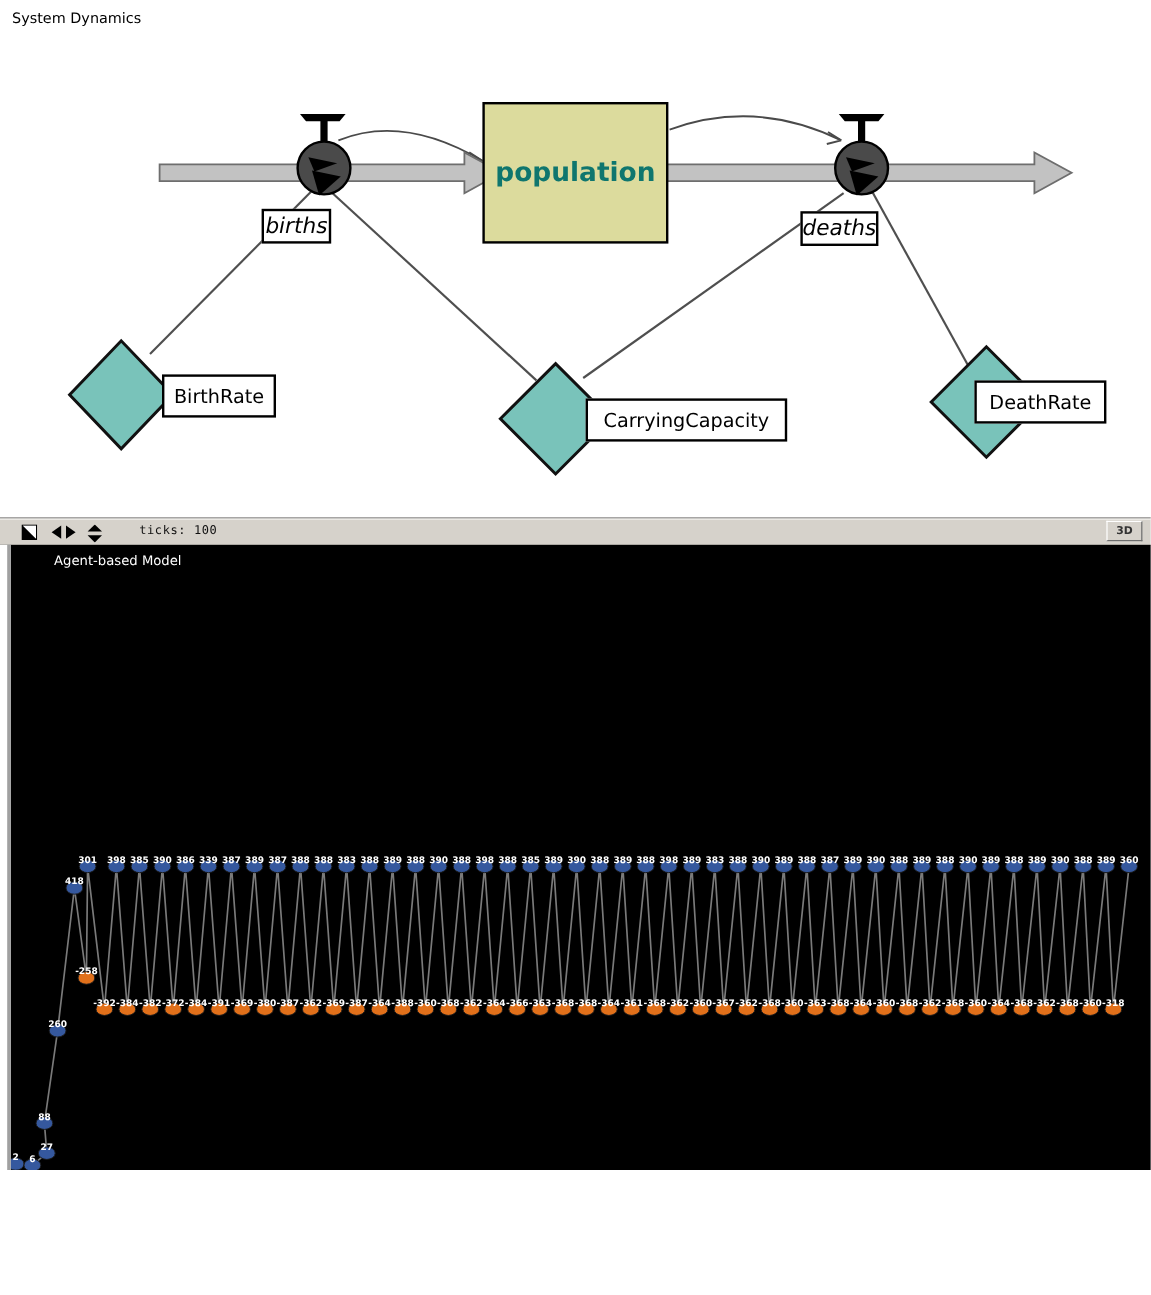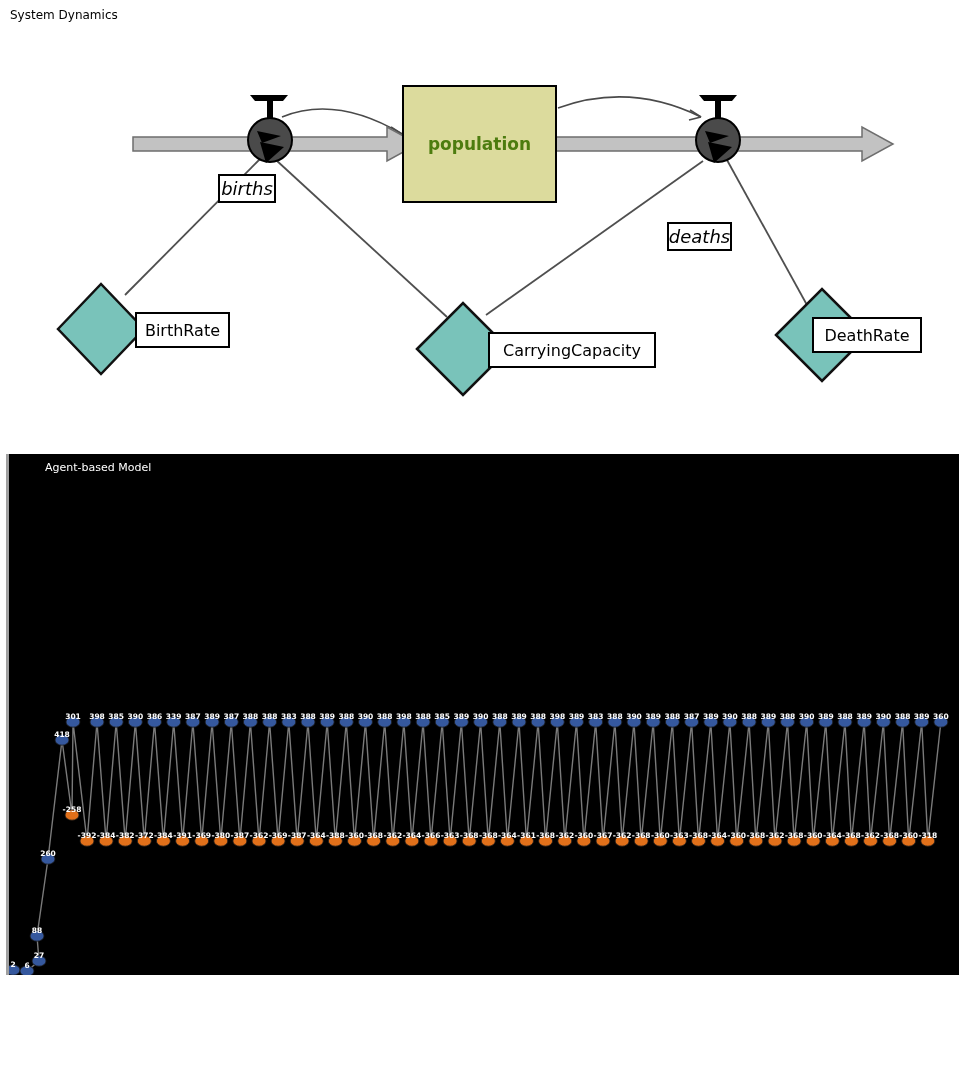--- a/index.html
+++ b/index.html
@@ -7,21 +7,21 @@
          font-family:"DejaVu Sans",sans-serif;padding-left:12px;}
   .abs{position:absolute;}
   #sd-title{left:10px;top:8px;font-size:12px;color:#000;}
   svg{display:block;}
   
   .labelbox{position:absolute;background:#fff;border:2px solid #000;display:flex;
             align-items:center;justify-content:center;color:#000;}
   .flowlabel{font-style:italic;font-size:18px;}
   .varlabel{font-size:16px;margin-left:48px;}
   #stock-text{position:absolute;display:flex;align-items:center;justify-content:center;
-              font-weight:bold;font-size:17px;color:#4d7c0f;}
+              font-weight:bold;font-size:22px;color:#0f766e;}
   
   #view-widget{position:absolute;left:0;top:431px;width:959px;height:544px;}
   #view-toolbar{position:absolute;left:0;top:0;width:959px;height:23px;background:#d6d2cb;
                 border-top:1px solid #9a9a9a;box-shadow:inset 0 1px 0 #ffffff;}
   .tb-icon{position:absolute;top:5px;}
   #ticks-text{position:absolute;left:116px;top:5px;font-size:10px;color:#111;
               font-family:"DejaVu Sans Mono",monospace;letter-spacing:0.5px;}
   #btn-3d{position:absolute;right:7px;top:2px;height:15px;padding:0 7px;background:#d6d2cb;
           border:1px solid;border-color:#ffffff #6d6d6d #6d6d6d #ffffff;
           font-size:9px;font-weight:bold;color:#333;display:flex;align-items:center;}
@@ -75,26 +75,42 @@
       <polygon points="708,142 732,147 714,163" fill="#000"></polygon>
     </g>
 
     <polygon points="58,329 101,284 144,329 101,374" fill="#79c3ba" stroke="#111" stroke-width="2.5"></polygon>
     <polygon points="417,349 463,303 509,349 463,395" fill="#79c3ba" stroke="#111" stroke-width="2.5"></polygon>
     <polygon points="776,335 822,289 868,335 822,381" fill="#79c3ba" stroke="#111" stroke-width="2.5"></polygon>
   </svg>
 
   <div id="stock-text" style="left:403px;top:86px;width:153px;height:116px;">population</div>
   <div class="labelbox flowlabel" style="left:218px;top:174px;width:54px;height:25px;">births</div>
-  <div class="labelbox flowlabel" style="left:667px;top:176px;width:61px;height:25px;margin-top:46px;">deaths</div>
+  <div class="labelbox flowlabel" style="left:667px;top:176px;width:61px;height:25px;">deaths</div>
   <div class="labelbox varlabel" style="left:87px;top:312px;width:91px;height:32px;">BirthRate</div>
   <div class="labelbox varlabel" style="left:440px;top:332px;width:164px;height:32px;">CarryingCapacity</div>
   <div class="labelbox varlabel" style="left:764px;top:317px;width:106px;height:32px;">DeathRate</div>
 
   <div id="view-widget">
+    <div id="view-toolbar">
+      <svg class="tb-icon" style="left:18px" width="13" height="13" viewBox="0 0 13 13">
+        <rect x="0.5" y="0.5" width="12" height="12" fill="#fff" stroke="#000"></rect>
+        <polygon points="0,0 0,13 13,13" fill="#000"></polygon>
+      </svg>
+      <svg class="tb-icon" style="left:42px" width="22" height="13" viewBox="0 0 22 13">
+        <polygon points="9,1 9,12 1,6.5" fill="#000"></polygon>
+        <polygon points="13,1 13,12 21,6.5" fill="#000"></polygon>
+      </svg>
+      <svg class="tb-icon" style="left:72px" width="14" height="15" viewBox="0 0 14 15">
+        <polygon points="1,6 13,6 7,0" fill="#000"></polygon>
+        <polygon points="1,9 13,9 7,15" fill="#000"></polygon>
+      </svg>
+      <div id="ticks-text">ticks: 100</div>
+      <div id="btn-3d">3D</div>
+    </div>
 
     <div id="world">
       <svg id="net" width="959" height="521" viewBox="0 0 959 521">
           <path d="M13.0 516 L27.0 517 L39.0 507 L37.0 482 L48.0 405 L62.0 286 L72.0 361 L73.0 268 L87.0 387 L97.0 268 L106.1 387 L116.2 268 L125.2 387 L135.4 268 L144.3 387 L154.5 268 L163.4 387 L173.7 268 L182.6 387 L192.9 268 L201.7 387 L212.1 268 L220.8 387 L231.3 268 L239.9 387 L250.4 268 L259.0 387 L269.6 268 L278.1 387 L288.8 268 L297.2 387 L308.0 268 L316.3 387 L327.2 268 L335.4 387 L346.3 268 L354.5 387 L365.5 268 L373.6 387 L384.7 268 L392.8 387 L403.9 268 L411.9 387 L423.1 268 L431.0 387 L442.2 268 L450.1 387 L461.4 268 L469.2 387 L480.6 268 L488.3 387 L499.8 268 L507.4 387 L519.0 268 L526.5 387 L538.1 268 L545.6 387 L557.3 268 L564.8 387 L576.5 268 L583.9 387 L595.7 268 L603.0 387 L614.9 268 L622.1 387 L634.0 268 L641.2 387 L653.2 268 L660.3 387 L672.4 268 L679.4 387 L691.6 268 L698.5 387 L710.8 268 L717.6 387 L729.9 268 L736.7 387 L749.1 268 L755.9 387 L768.3 268 L775.0 387 L787.5 268 L794.1 387 L806.7 268 L813.2 387 L825.8 268 L832.3 387 L845.0 268 L851.4 387 L864.2 268 L870.5 387 L883.4 268 L889.6 387 L902.6 268 L908.7 387 L921.7 268 L927.8 387 L940.9 268 " fill="none" stroke="#7a7a7a" stroke-width="1.4"></path>
           <ellipse cx="13.0" cy="516" rx="7" ry="5.2" fill="#35589e" stroke="#1a1a1a" stroke-width="0.8"></ellipse>
           <ellipse cx="27.0" cy="517" rx="7" ry="5.2" fill="#35589e" stroke="#1a1a1a" stroke-width="0.8"></ellipse>
           <ellipse cx="39.0" cy="507" rx="7" ry="5.2" fill="#35589e" stroke="#1a1a1a" stroke-width="0.8"></ellipse>
           <ellipse cx="37.0" cy="482" rx="7" ry="5.2" fill="#35589e" stroke="#1a1a1a" stroke-width="0.8"></ellipse>
           <ellipse cx="48.0" cy="405" rx="7" ry="5.2" fill="#35589e" stroke="#1a1a1a" stroke-width="0.8"></ellipse>
           <ellipse cx="62.0" cy="286" rx="7" ry="5.2" fill="#35589e" stroke="#1a1a1a" stroke-width="0.8"></ellipse>

